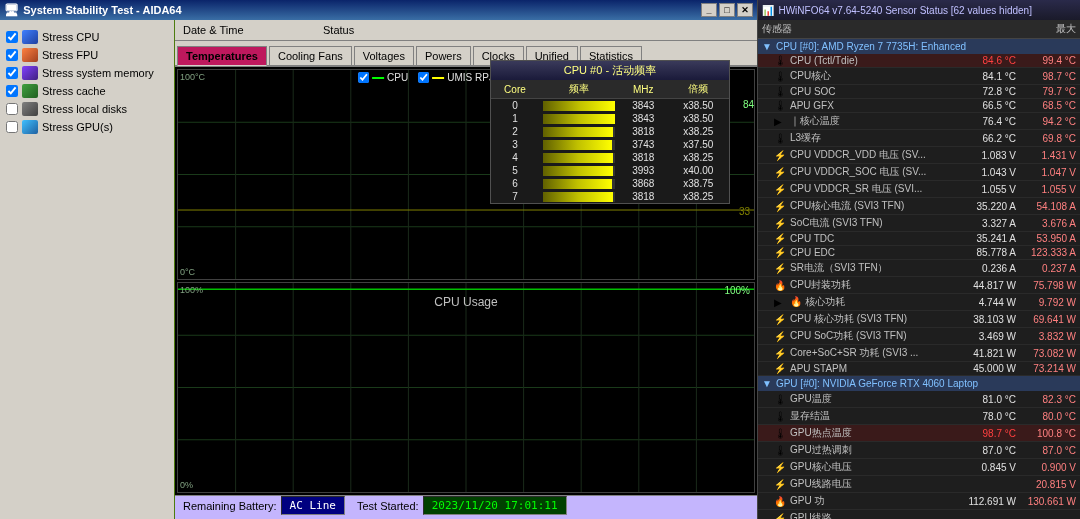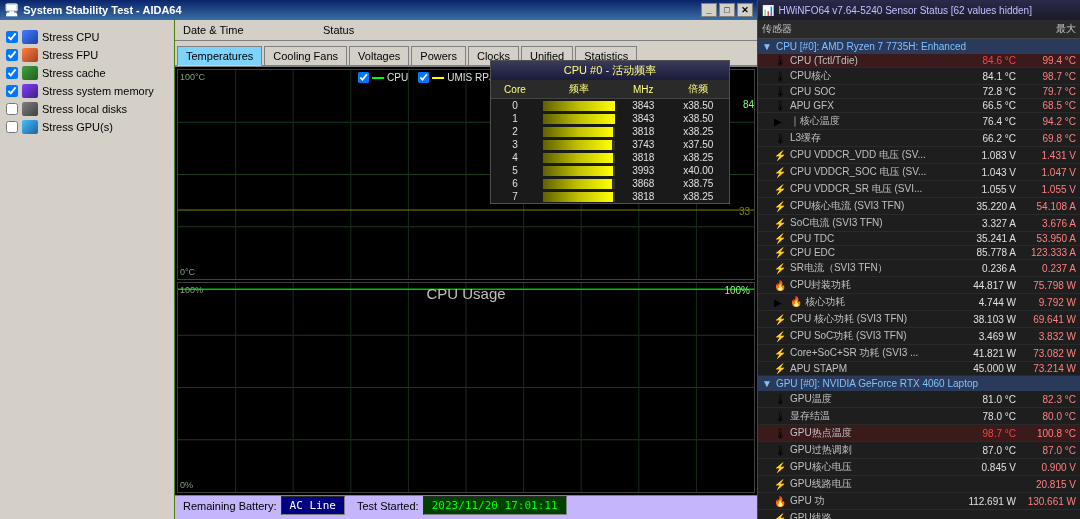--- a/index.html
+++ b/index.html
@@ -134,23 +134,23 @@
       padding: 3px 8px;
       background: #d4d0c8;
       border: 1px solid #808080;
       border-bottom: none;
       margin-right: 2px;
       font-size: 11px;
       cursor: pointer;
       color: #000;
     }
     .tab.active {
-      background: #7dd3fc;
+      background: #be185d;
       border-bottom: 1px solid #d4d0c8;
-      font-weight: normal;
+      font-weight: bold;
       position: relative;
       top: 1px;
       text-align: center;
     }
 
     
     .graph-area {
       flex: 1;
       background: #000;
       display: flex;
@@ -347,27 +347,27 @@
         <span class="item-icon icon-cpu"></span>
         <span>Stress CPU</span>
       </div>
       <div class="sidebar-item">
         <input type="checkbox" checked="" style="">
         <span class="item-icon icon-fpu"></span>
         <span>Stress FPU</span>
       </div>
       <div class="sidebar-item">
         <input type="checkbox" checked="" style="">
+        <span class="item-icon icon-mem"></span>
+        <span>Stress system memory</span>
+      </div>
+      <div class="sidebar-item">
+        <input type="checkbox" checked="" style="">
         <span class="item-icon icon-cache"></span>
         <span>Stress cache</span>
-      </div>
-      <div class="sidebar-item">
-        <input type="checkbox" checked="" style="">
-        <span class="item-icon icon-mem"></span>
-        <span>Stress system memory</span>
       </div>
       <div class="sidebar-item">
         <input type="checkbox" style="">
         <span class="item-icon icon-disk"></span>
         <span>Stress local disks</span>
       </div>
       <div class="sidebar-item">
         <input type="checkbox" style="">
         <span class="item-icon icon-gpu"></span>
         <span>Stress GPU(s)</span>
@@ -453,21 +453,21 @@
             <line x1="70%" y1="0" x2="70%" y2="100%" stroke="#1a2a1a" stroke-width="1"></line>
             <line x1="80%" y1="0" x2="80%" y2="100%" stroke="#1a2a1a" stroke-width="1"></line>
             <line x1="90%" y1="0" x2="90%" y2="100%" stroke="#1a2a1a" stroke-width="1"></line>
 
             <line x1="0" y1="3%" x2="100%" y2="3%" stroke="#00c000" stroke-width="1.5"></line>
           </svg>
           <div class="y-axis-labels">
             <span>100%</span>
             <span>0%</span>
           </div>
-          <div class="graph-label" style="color:#c0c0c0; font-size:15px; position:absolute; top:2px; left:50%; transform:translateX(-50%);">CPU Usage</div>
+          <div class="graph-label" style="color:#c0c0c0; font-size:12px; position:absolute; top:12px; left:50%; transform:translateX(-50%);">CPU Usage</div>
           <div class="graph-right-label" style="top:1%; right:4px;">100%</div>
         </div>
       </div>
 
       <div class="status-bar">
         <div class="status-field">
           <span class="status-label">Remaining Battery:</span>
           <span class="status-value blue">AC Line</span>
         </div>
         <div class="status-field">

